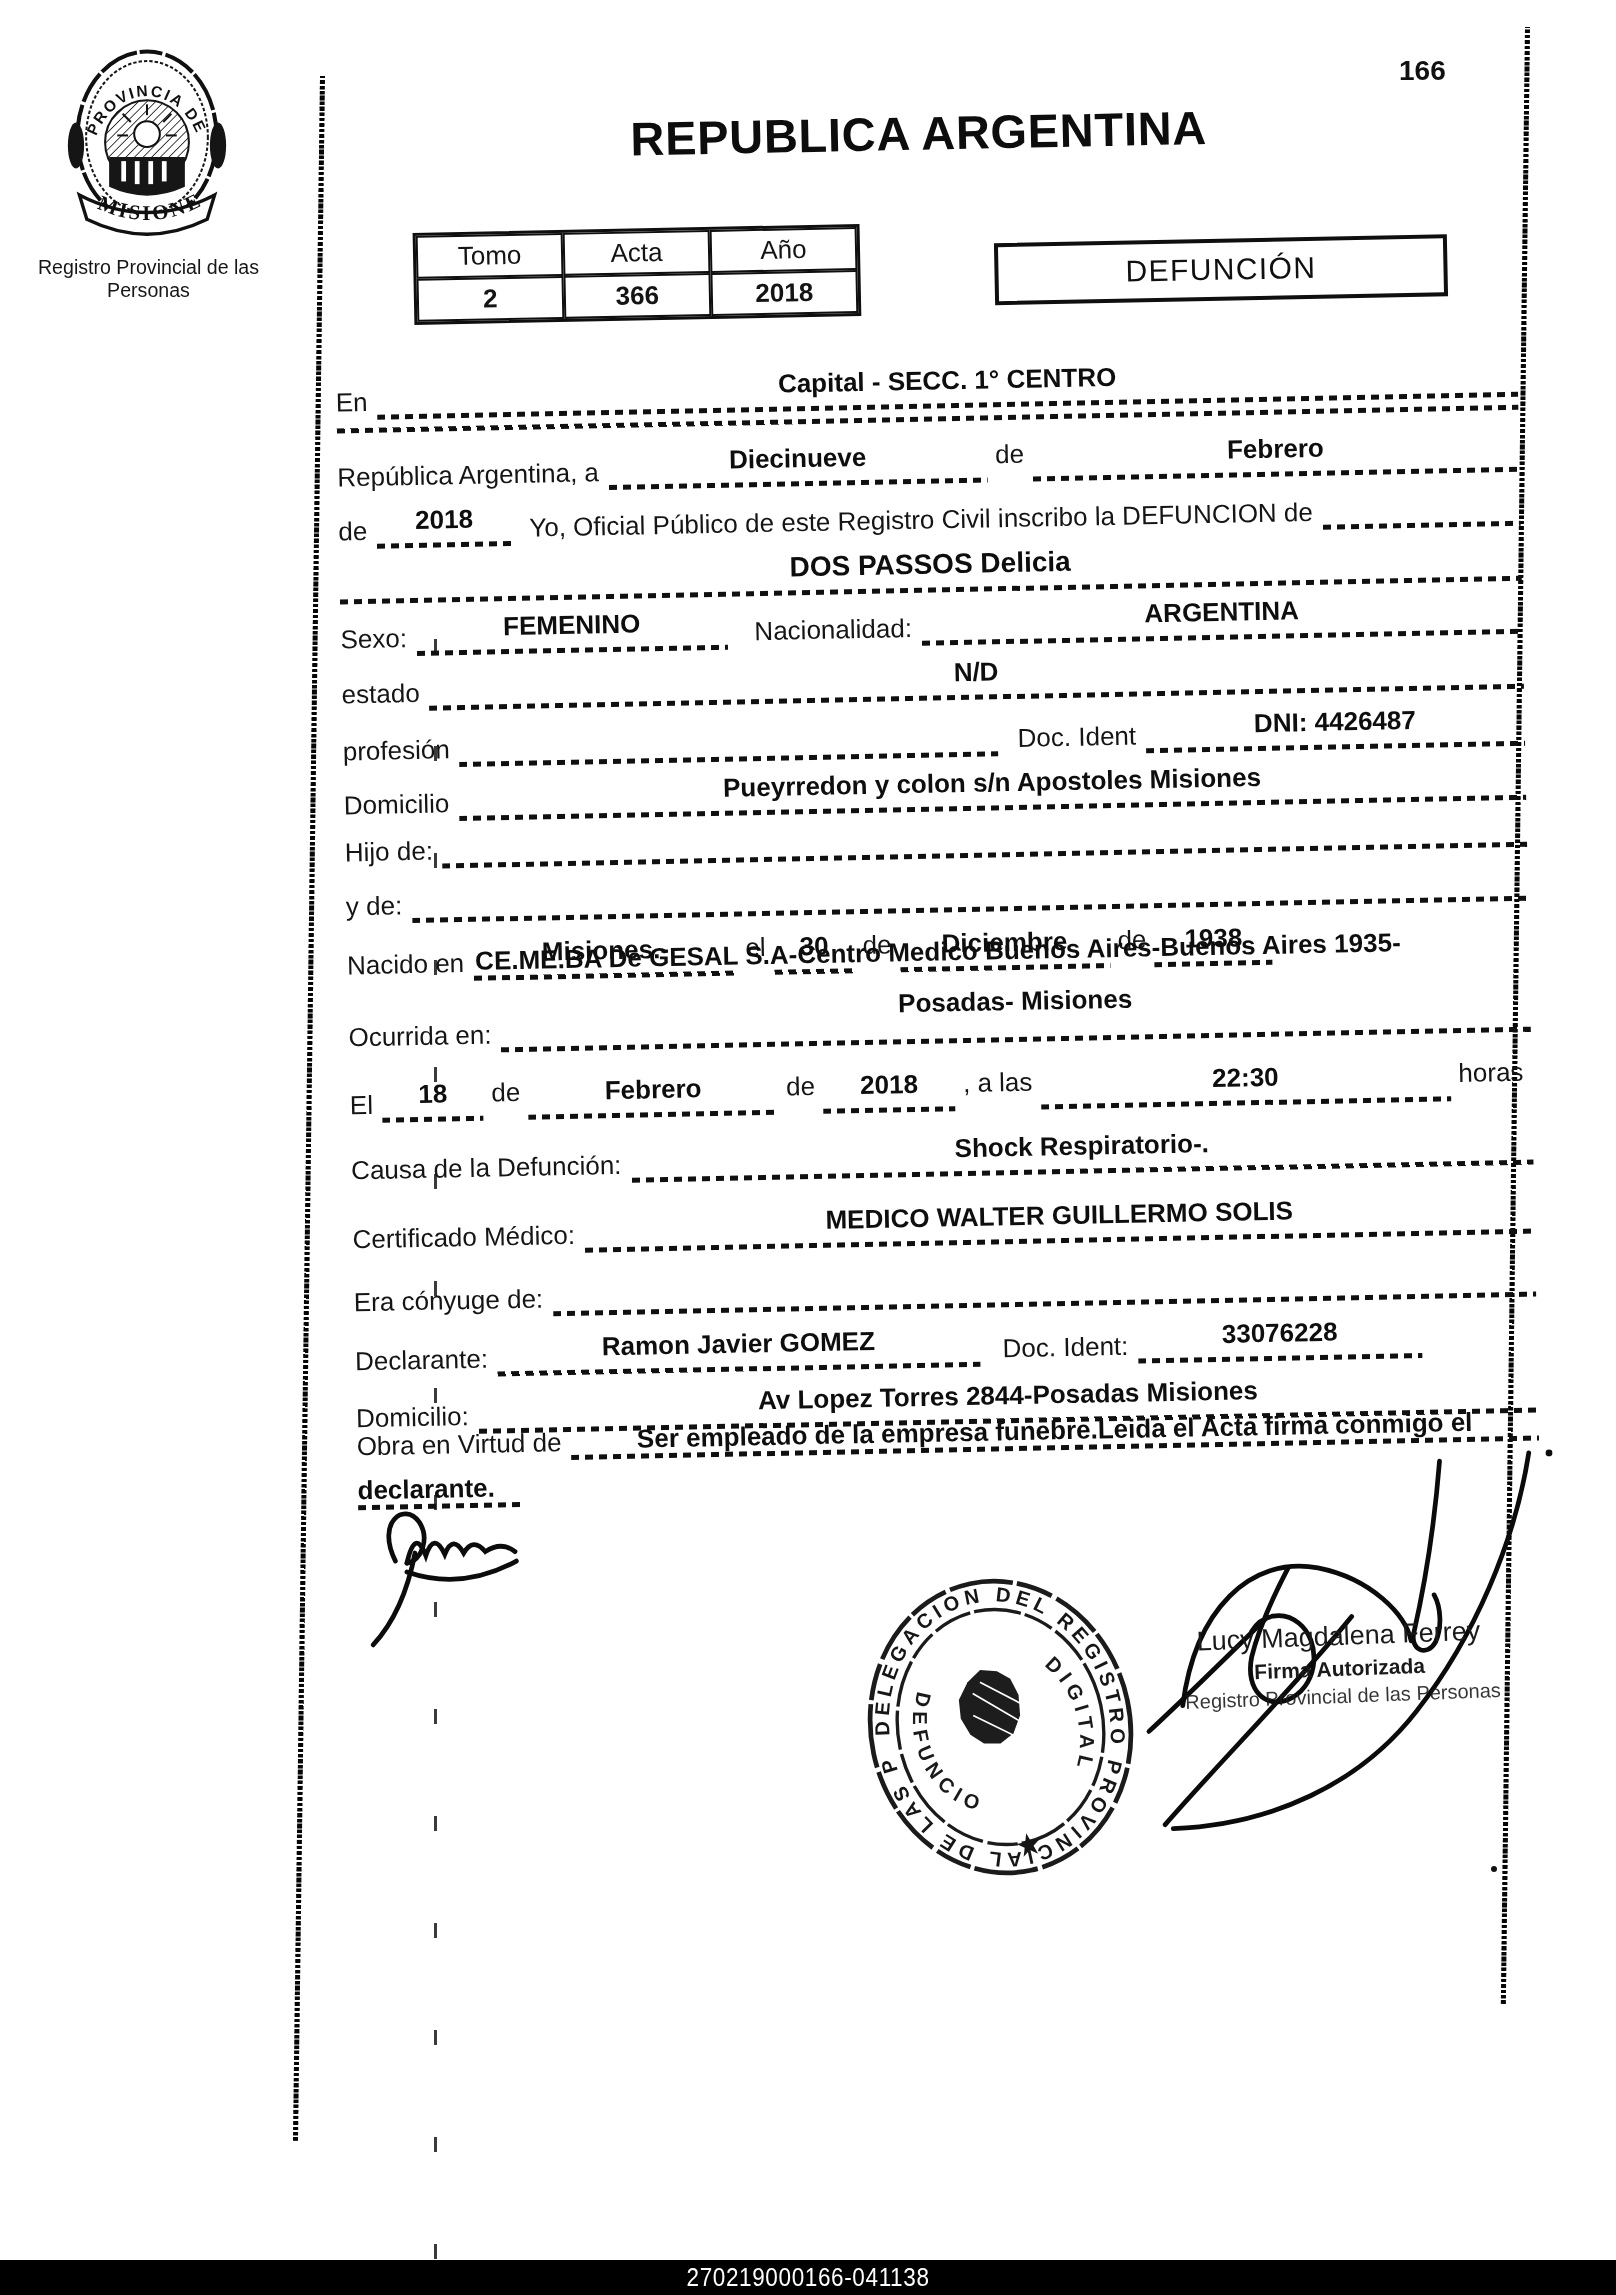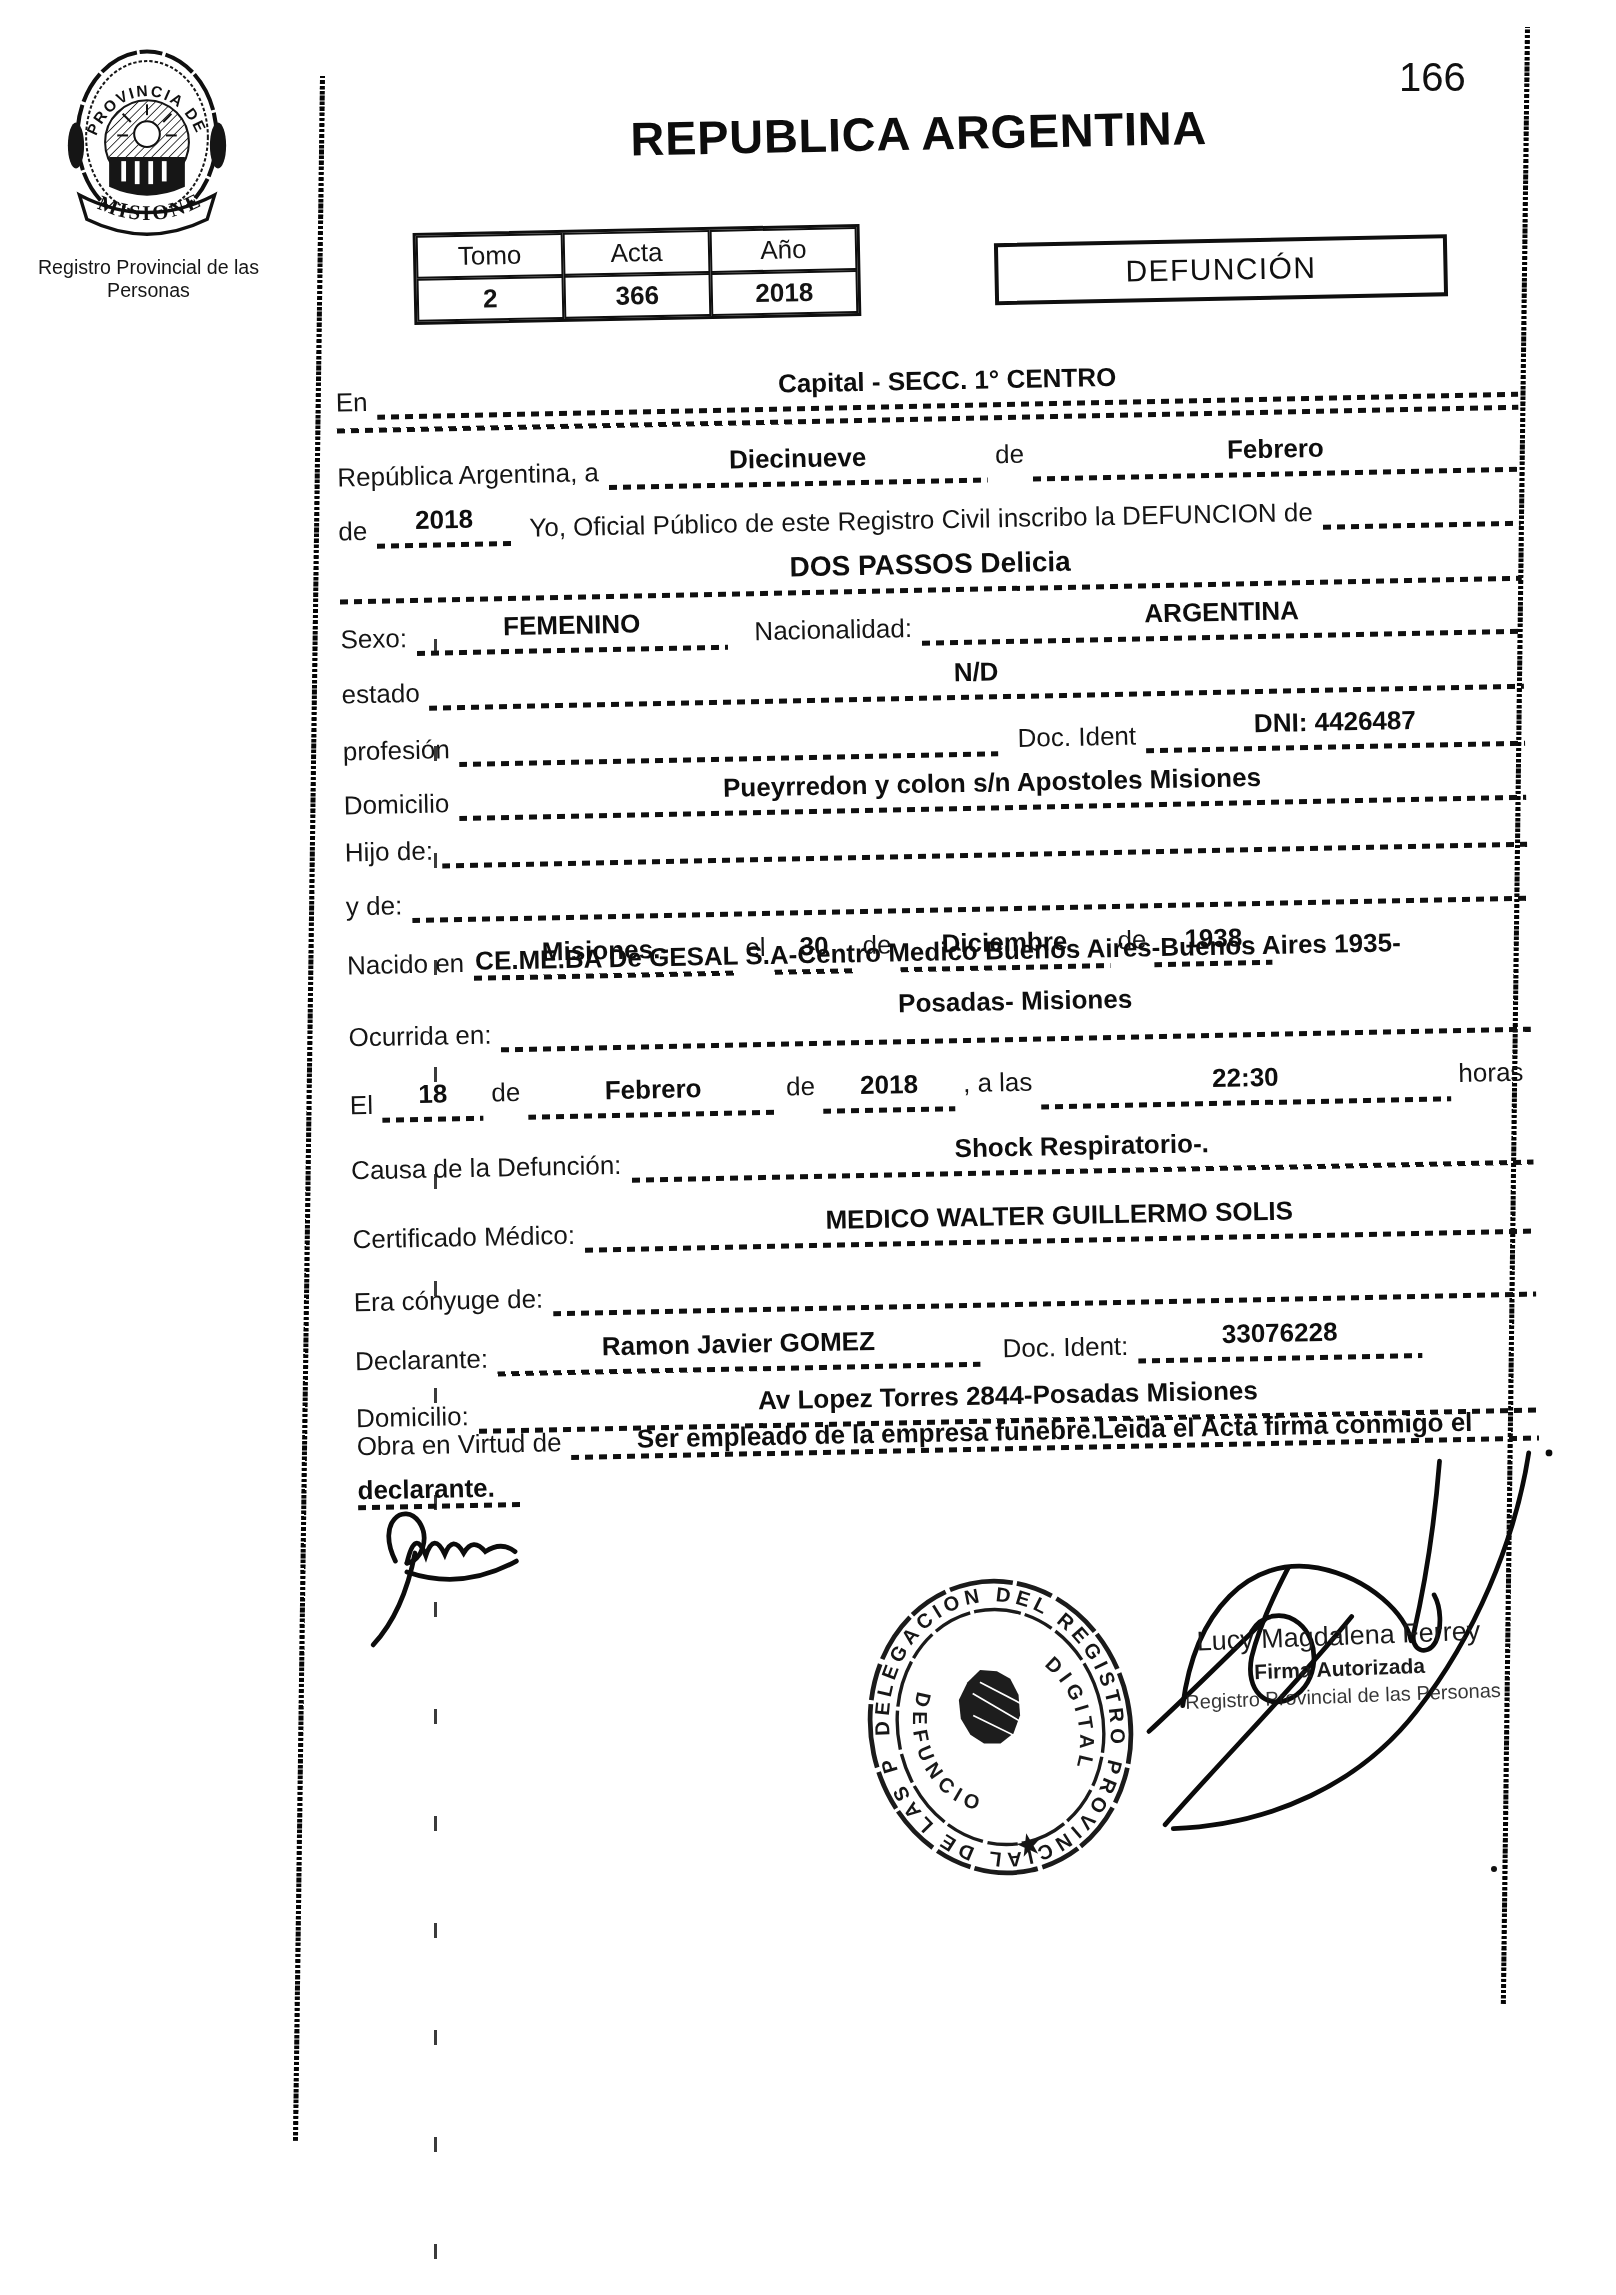--- a/index.html
+++ b/index.html
@@ -16,21 +16,21 @@
           background-image:repeating-linear-gradient(0deg,#050505 0 3.4px,transparent 3.4px 5.4px),
                            repeating-linear-gradient(0deg,transparent 0 1.4px,rgba(0,0,0,.55) 1.4px 2.7px,transparent 2.7px 6px);
           background-position:0 0,1.4px 2px;}
   .stitch-left{left:320px;top:76px;height:2065px;transform:rotate(.75deg);transform-origin:top center;}
   .stitch-right{left:1525px;top:27px;height:1977px;transform:rotate(.7deg);transform-origin:top center;}
 
   
   .fold{position:absolute;left:434px;top:593px;width:2.7px;height:1666px;
         background:repeating-linear-gradient(0deg,rgba(25,25,25,.85) 0 15px,transparent 15px 107px);}
 
-  .page-number{position:absolute;left:1399px;top:55px;font-size:40px;font-weight:normal;color:#111;}
+  .page-number{position:absolute;left:1399px;top:55px;font-size:28px;font-weight:bold;color:#111;}
 
   
   .form-area{position:absolute;left:338px;top:41px;width:1191px;height:1866px;
              transform:rotate(-1.15deg);transform-origin:27px 811px;}
 
   .title{position:absolute;left:0;top:76px;width:1190px;text-align:center;
          font-size:47px;font-weight:bold;letter-spacing:0.7px;color:#0d0d0d;}
 
   
   .acta-table{position:absolute;left:87px;top:193px;border:3.4px solid #0f0f0f;border-collapse:collapse;}
@@ -412,15 +412,18 @@
   </svg>
 
   <div class="sig-block">
     <div class="sig-name">Lucy Magdalena Ferrey</div>
     <div class="sig-line2">Firma Autorizada</div>
     <div class="sig-line3">Registro Provincial de las Personas</div>
   </div>
 
   <div class="stray-dot"></div>
 
+  <div class="footer-bar">
+    <span class="footer-code">270219000166-041138</span>
+  </div>
 
 </div>
 
 
 </body></html>

